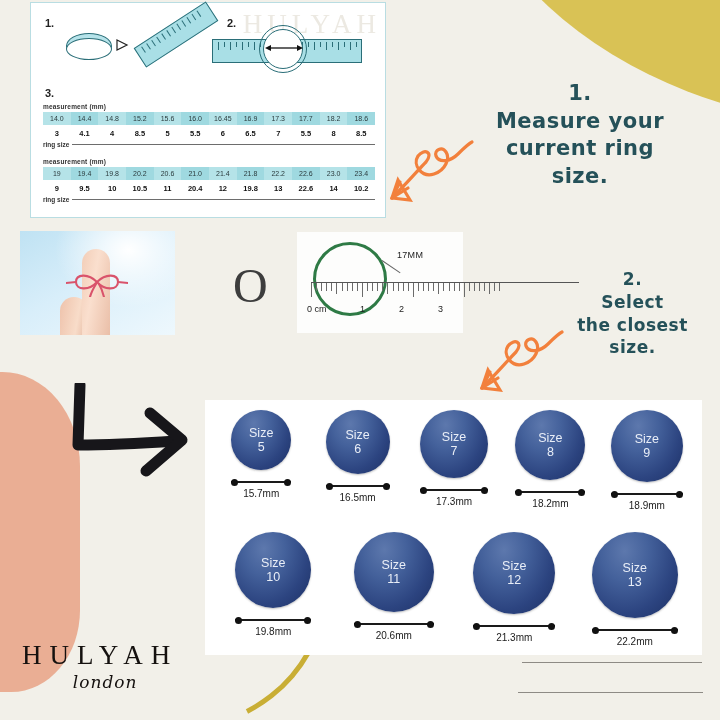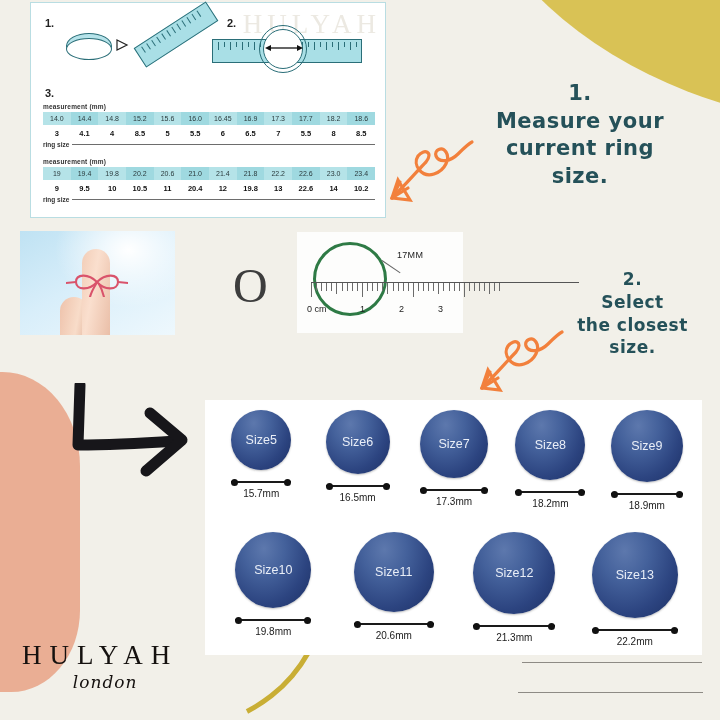--- a/index.html
+++ b/index.html
@@ -169,21 +169,21 @@
   }
   .size-row{ position:absolute; display:flex; }
   .size-row-1{ left:8px; top:10px; width:482px; }
   .size-row-2{ left:8px; top:132px; width:482px; }
   .size-cell{ position:relative; flex:1; text-align:center; }
   .size-disc{
     margin:0 auto;
     border-radius:50%;
     background:
       radial-gradient(ellipse at 38% 22%, #5d78ad 0%, #44619b 32%, #2c4480 66%, #1c2f63 100%);
-    display:flex; flex-direction:row; align-items:center; justify-content:center;
+    display:flex; flex-direction:column; align-items:center; justify-content:center;
     color:#e9eef7; line-height:1.12;
     box-shadow:0 1px 2px rgba(0,0,0,.25);
   }
   .size-disc span{ font-size:12.5px; display:block; }
   .meas-bar{ position:relative; height:10px; margin-top:7px; }
   .meas-bar .line{
     position:absolute; left:50%; transform:translateX(-50%);
     height:2px; background:#1a1a1a; top:4px;
   }
   .meas-bar .dot{

